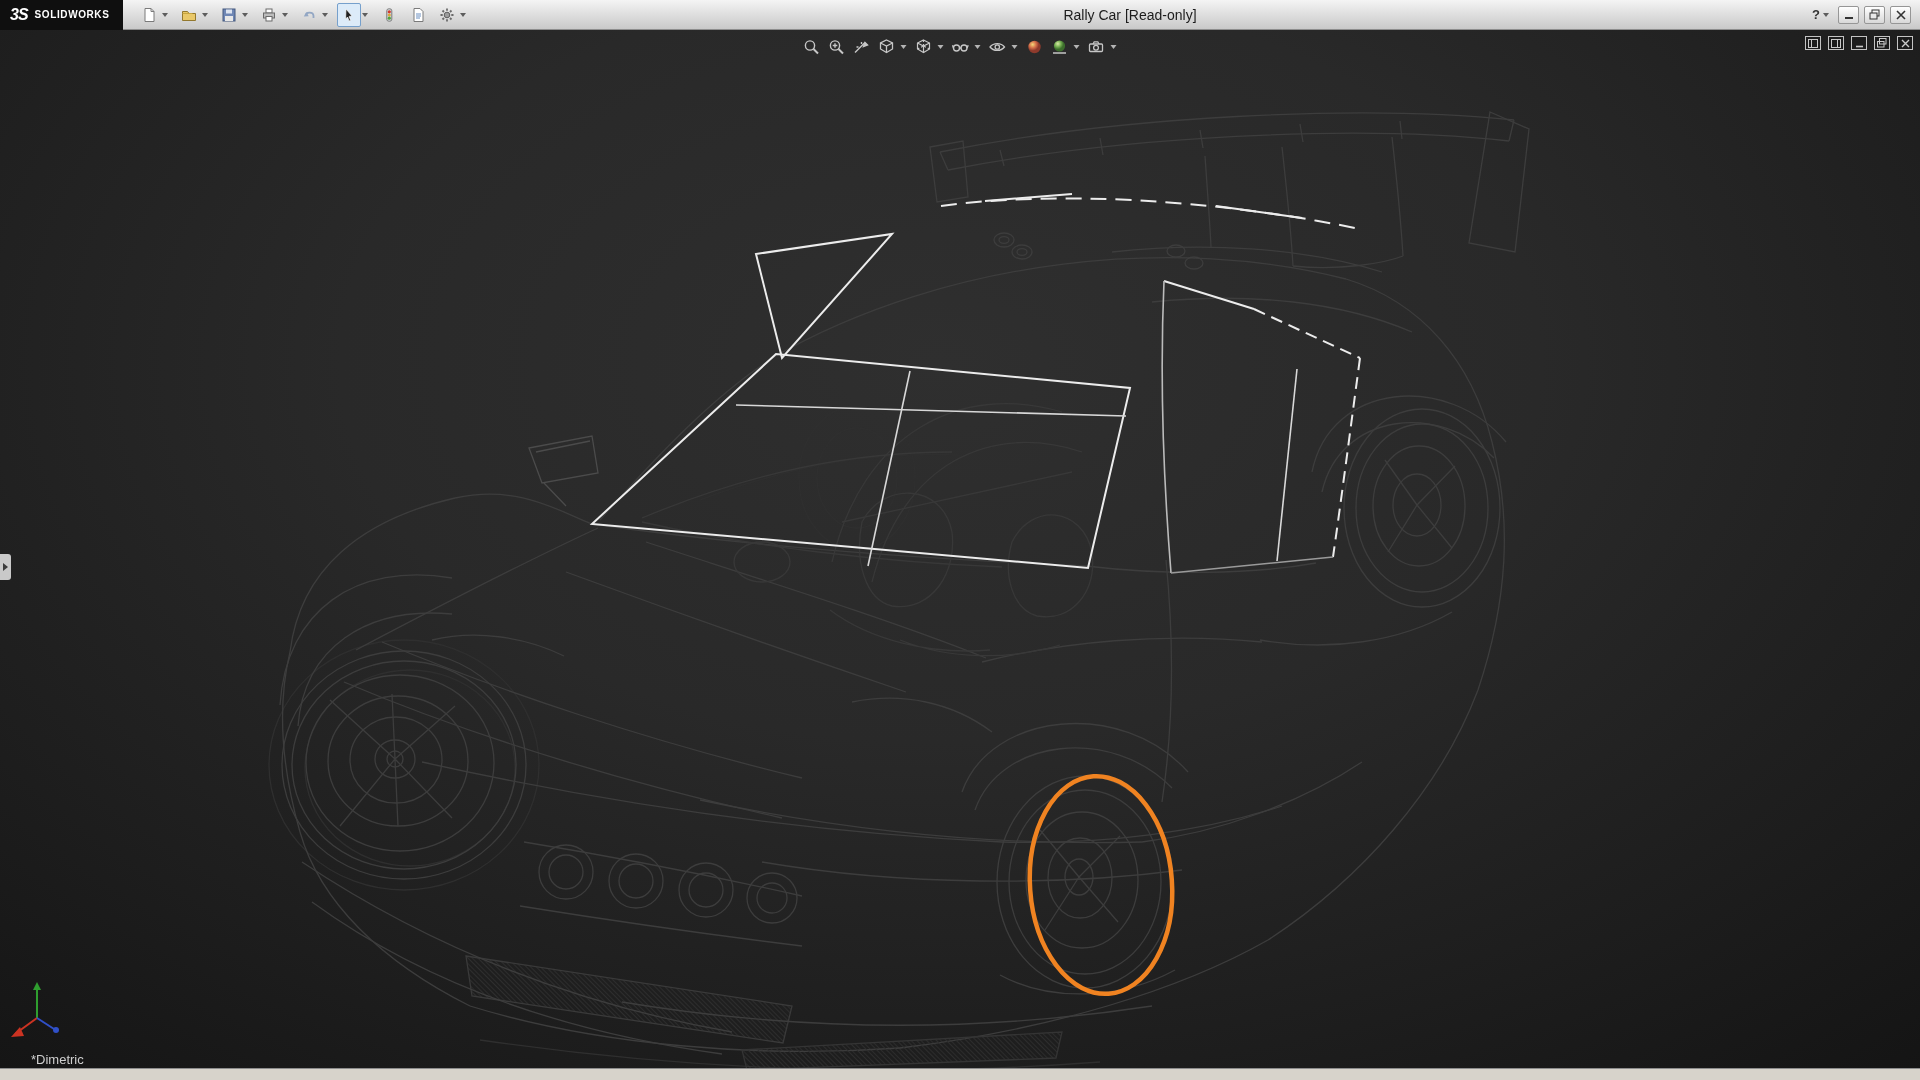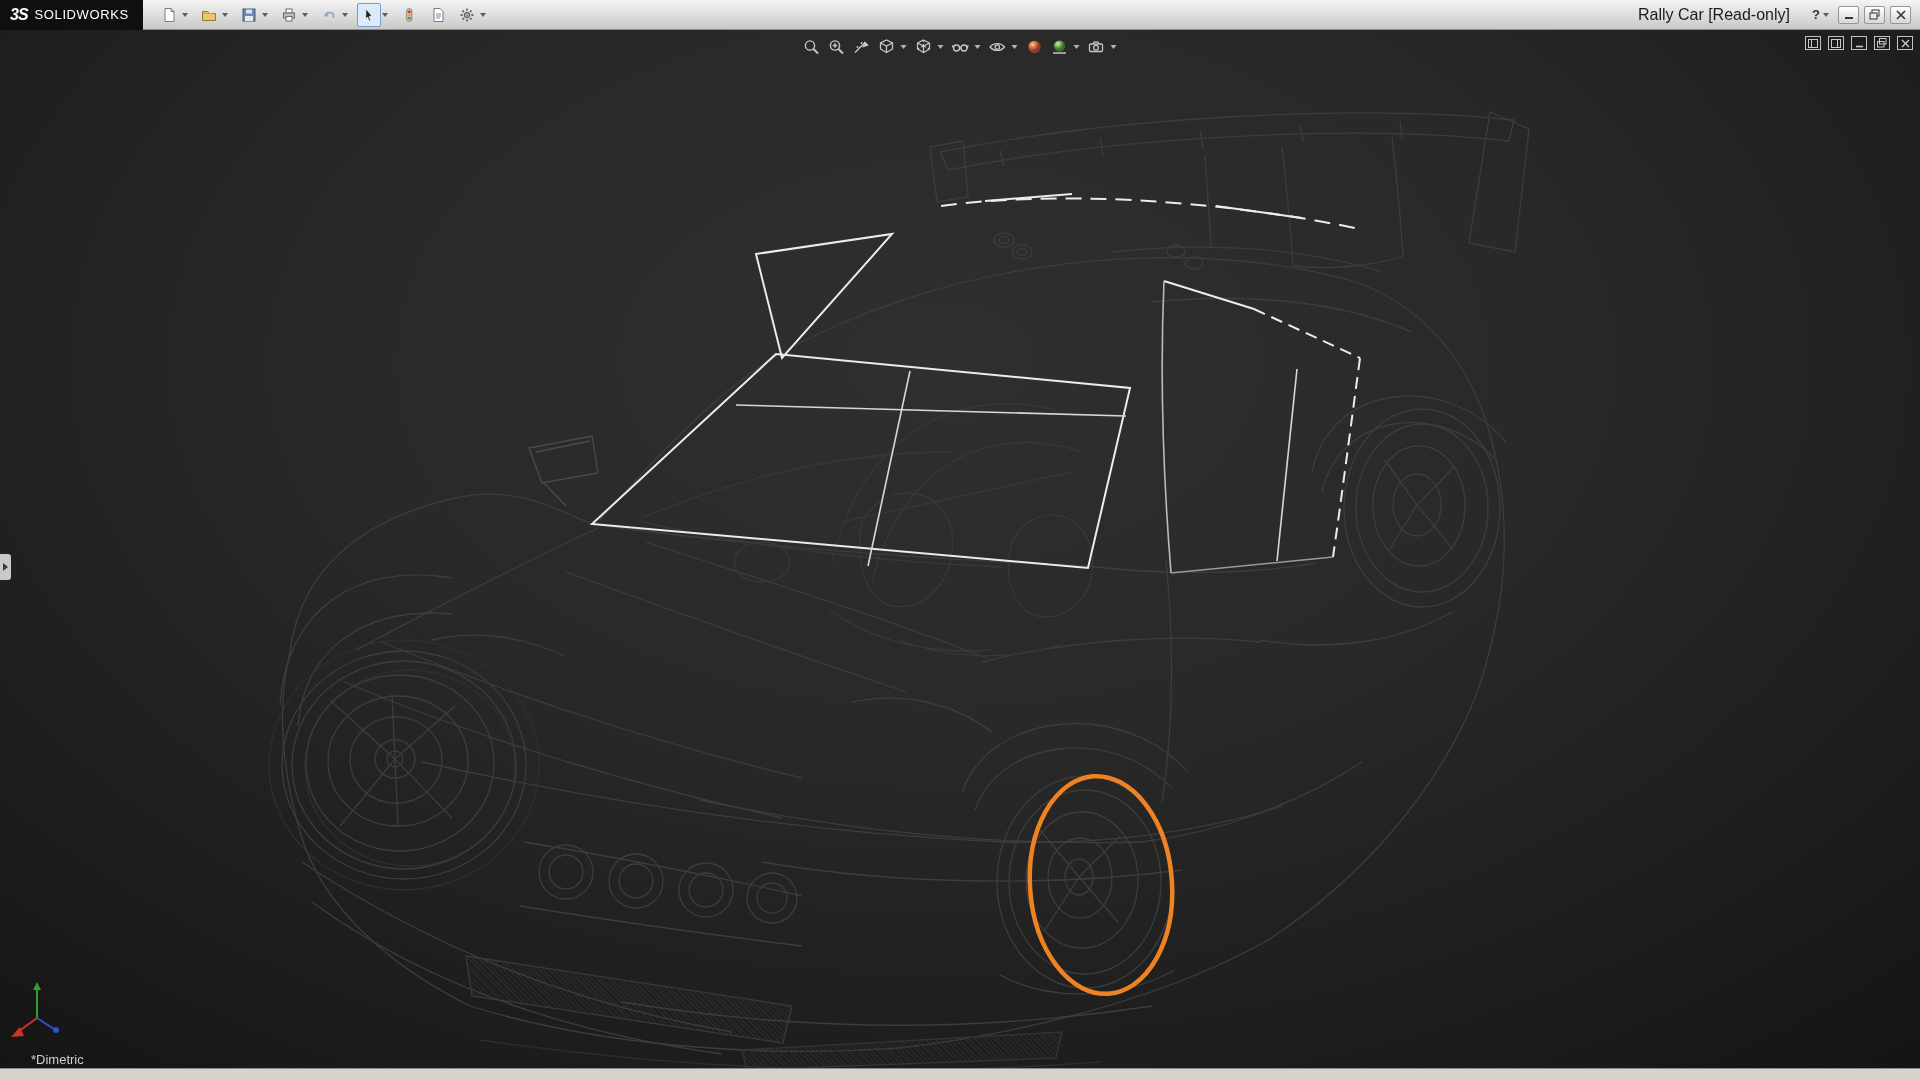--- a/index.html
+++ b/index.html
@@ -6,30 +6,30 @@
   html,body { width:1920px; height:1080px; overflow:hidden; background:#000;
               font-family:"Liberation Sans", sans-serif; }
   .app { width:1920px; height:1080px; display:flex; flex-direction:column; }
 
   
   .titlebar { height:30px; flex:0 0 30px; position:relative; display:flex; align-items:center;
               background:linear-gradient(#f4f4f4, #dcdcdc 55%, #c9c9c9); border-bottom:1px solid #8d8d8d; }
   .logo { height:44px; background:#0f0f0f; color:#fff; display:flex; align-items:center;
           padding:0 14px 0 10px; gap:7px; flex:0 0 auto; }
   .logo .mark { font-style:italic; font-weight:bold; font-size:16px; letter-spacing:-1px; }
-  .logo .name { font-size:13px; font-weight:normal; letter-spacing:0.6px; }
+  .logo .name { font-size:10px; font-weight:bold; letter-spacing:0.6px; }
   .toolbar { display:flex; align-items:center; margin-left:14px; gap:1px; }
   .tb-group { display:flex; align-items:center; margin-right:4px; }
   .tb-btn { width:24px; height:24px; display:flex; align-items:center; justify-content:center;
             border:1px solid transparent; border-radius:2px; }
   .tb-btn.active { border:1px solid #76a0cc; background:#dcebf9; }
   .chev { width:0; height:0; border-left:3.5px solid transparent; border-right:3.5px solid transparent;
           border-top:4px solid #5d5d5d; margin:0 4px 0 1px; }
   .chev.lt { border-top-color:#b4b4b4; }
-  .title { position:absolute; left:470px; right:130px; text-align:right; font-size:16px; color:#1c1c1c;
+  .title { position:absolute; left:470px; right:130px; text-align:center; font-size:14px; color:#1c1c1c;
            pointer-events:none; }
   .win-controls { margin-left:auto; display:flex; align-items:center; gap:5px; padding-right:9px; }
   .help { display:flex; align-items:center; font-size:13px; font-weight:bold; color:#333; gap:2px; }
   .wc { width:21px; height:18px; display:flex; align-items:center; justify-content:center;
         border:1px solid #969696; border-radius:2px; background:linear-gradient(#ffffff,#d8d8d8); }
 
   
   .viewport { flex:1 1 auto; position:relative; overflow:hidden;
      background:radial-gradient(ellipse 1500px 950px at 49% 32%, #2f2f2f 0%, #292929 40%, #1d1d1d 75%, #141414 100%); }
   .scene { position:absolute; left:0; top:-30px; width:1920px; height:1080px; }

